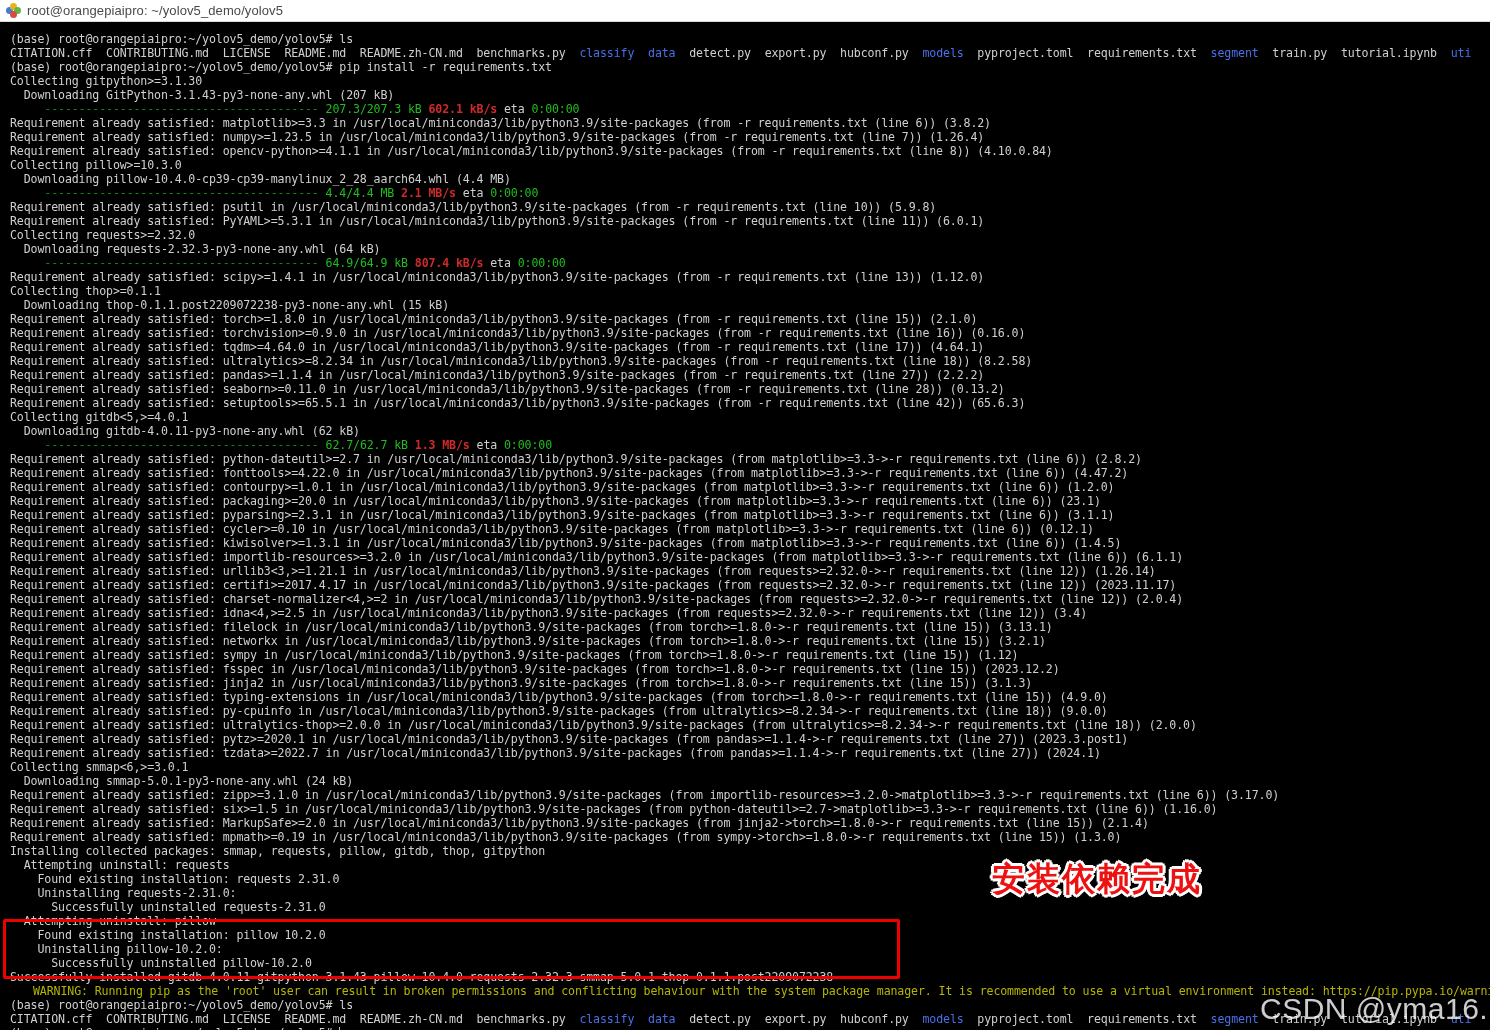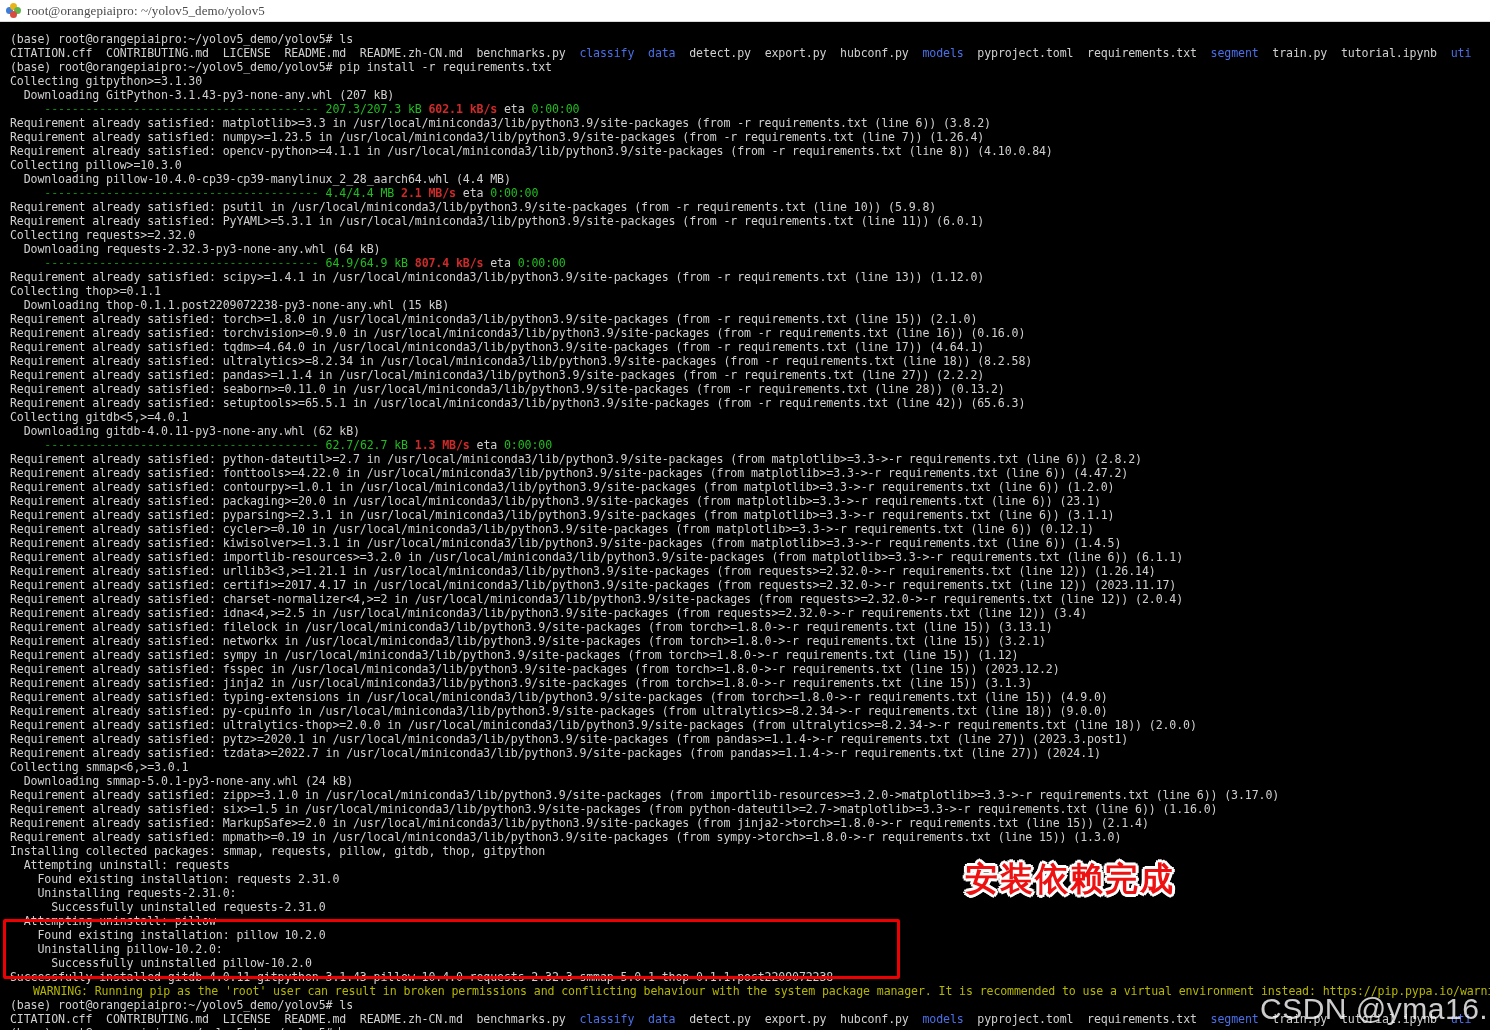--- a/index.html
+++ b/index.html
@@ -8,21 +8,21 @@
     font-family:"DejaVu Sans Mono","Liberation Mono",monospace;
   }
   #app{position:relative;width:1490px;height:1030px;background:#000;overflow:hidden;}
 
   
   #titlebar{
     position:absolute;left:0;top:0;width:1490px;height:22px;
     background:#ffffff;
     display:flex;align-items:center;gap:6px;
     padding-left:6px;box-sizing:border-box;
-    font-family:Liberation Serif, serif;
+    font-family:Liberation Sans, sans-serif;
     font-size:13px;color:#4a4a4a;
     border-bottom:1px solid #d8d8d8;
   }
   #titlebar .tb-icon{width:15px;height:15px;position:relative;flex:0 0 auto;}
   #titlebar .tb-icon i{position:absolute;width:7px;height:7px;border-radius:50%;display:block;}
   #titlebar .tb-icon i.d1{background:#3b7dd8;left:0;top:4px;}
   #titlebar .tb-icon i.d2{background:#e8b417;left:4px;top:0;}
   #titlebar .tb-icon i.d3{background:#5fb54a;left:8px;top:4px;}
   #titlebar .tb-icon i.d4{background:#d94b3c;left:4px;top:8px;}
   #titlebar .tb-title{white-space:nowrap;letter-spacing:.1px;}
@@ -46,21 +46,21 @@
   
   .c-def{color:#d0d0d0;}
   .c-blue{color:#4a6fe8;}
   .c-green{color:#1fbd1f;}
   .c-dgreen{color:#0a8a0a;}
   .c-red{color:#cf2a2a;font-weight:bold;}
   .c-yellow{color:#b5b500;margin-left:23px;}
 
   
   #annot{
-    position:absolute;left:965px;top:857px;
+    position:absolute;left:992px;top:857px;
     font-family:"DejaVu Sans","Liberation Sans",sans-serif;
     font-size:33px;font-weight:bold;color:#ee1111;
     letter-spacing:2px;
     text-shadow:
       -2px -2px 0 #fff, 2px -2px 0 #fff, -2px 2px 0 #fff, 2px 2px 0 #fff,
       -3px 0 0 #fff, 3px 0 0 #fff, 0 -3px 0 #fff, 0 3px 0 #fff;
     white-space:nowrap;
     pointer-events:none;
   }
 

